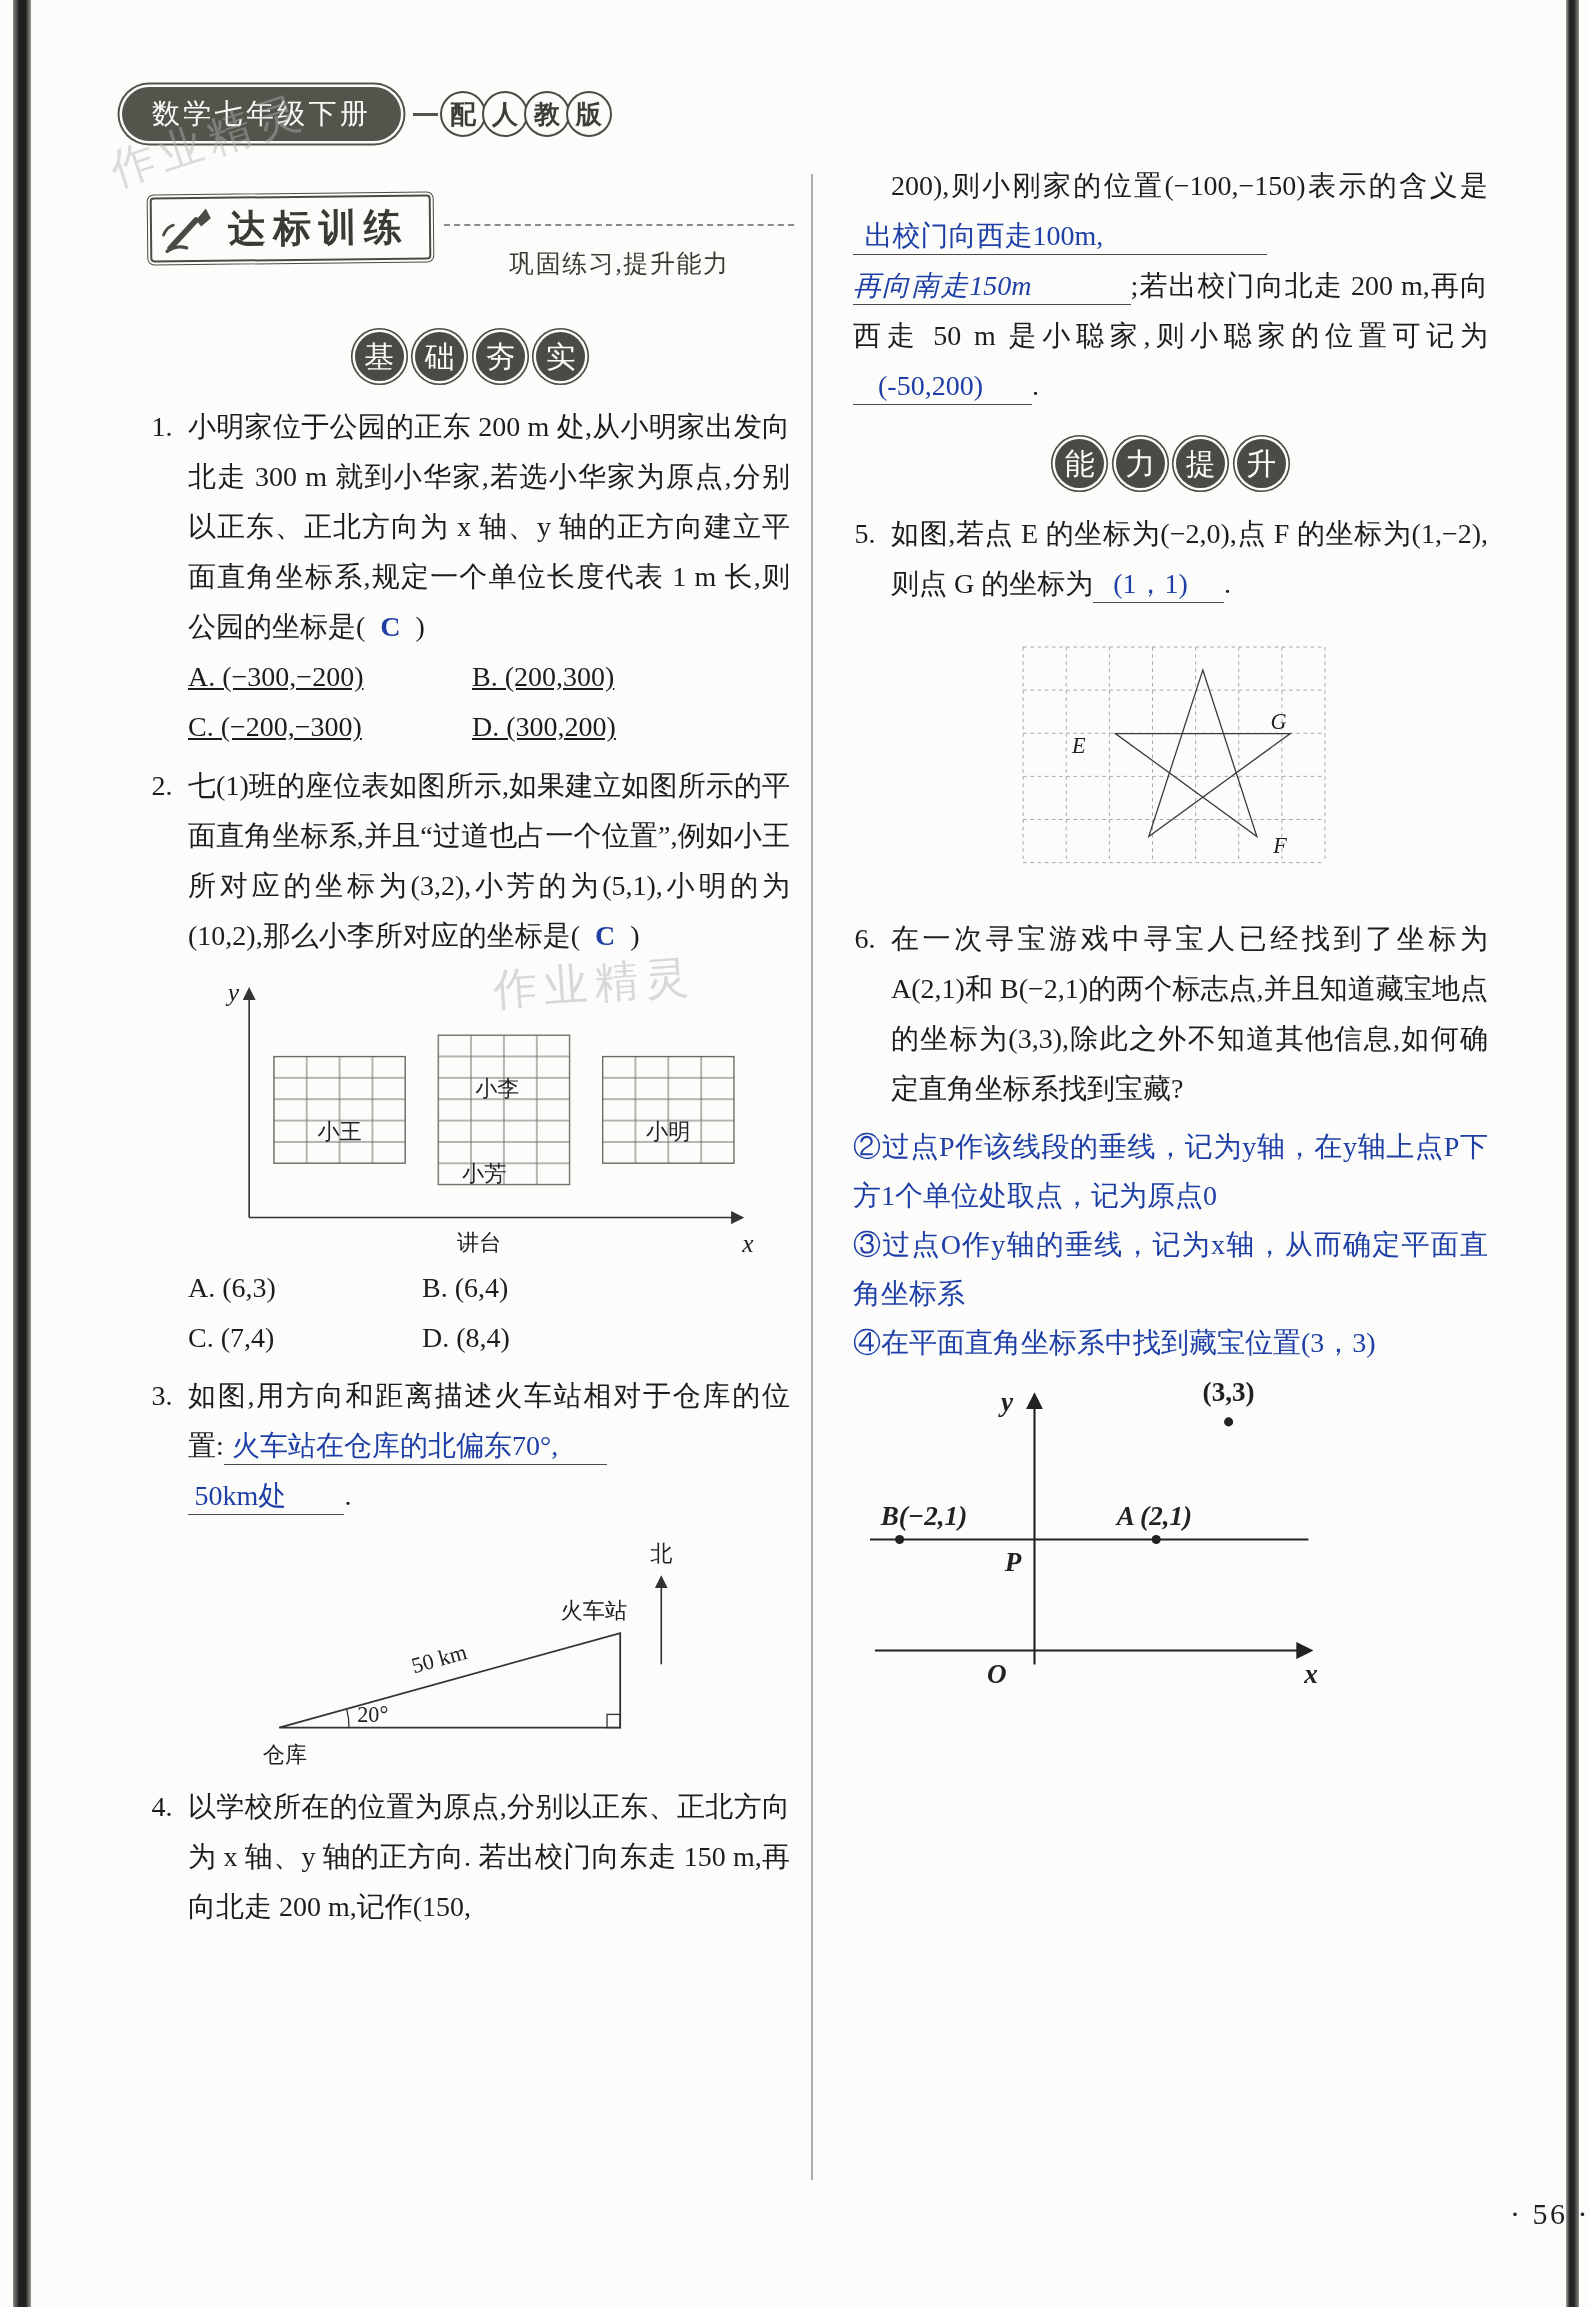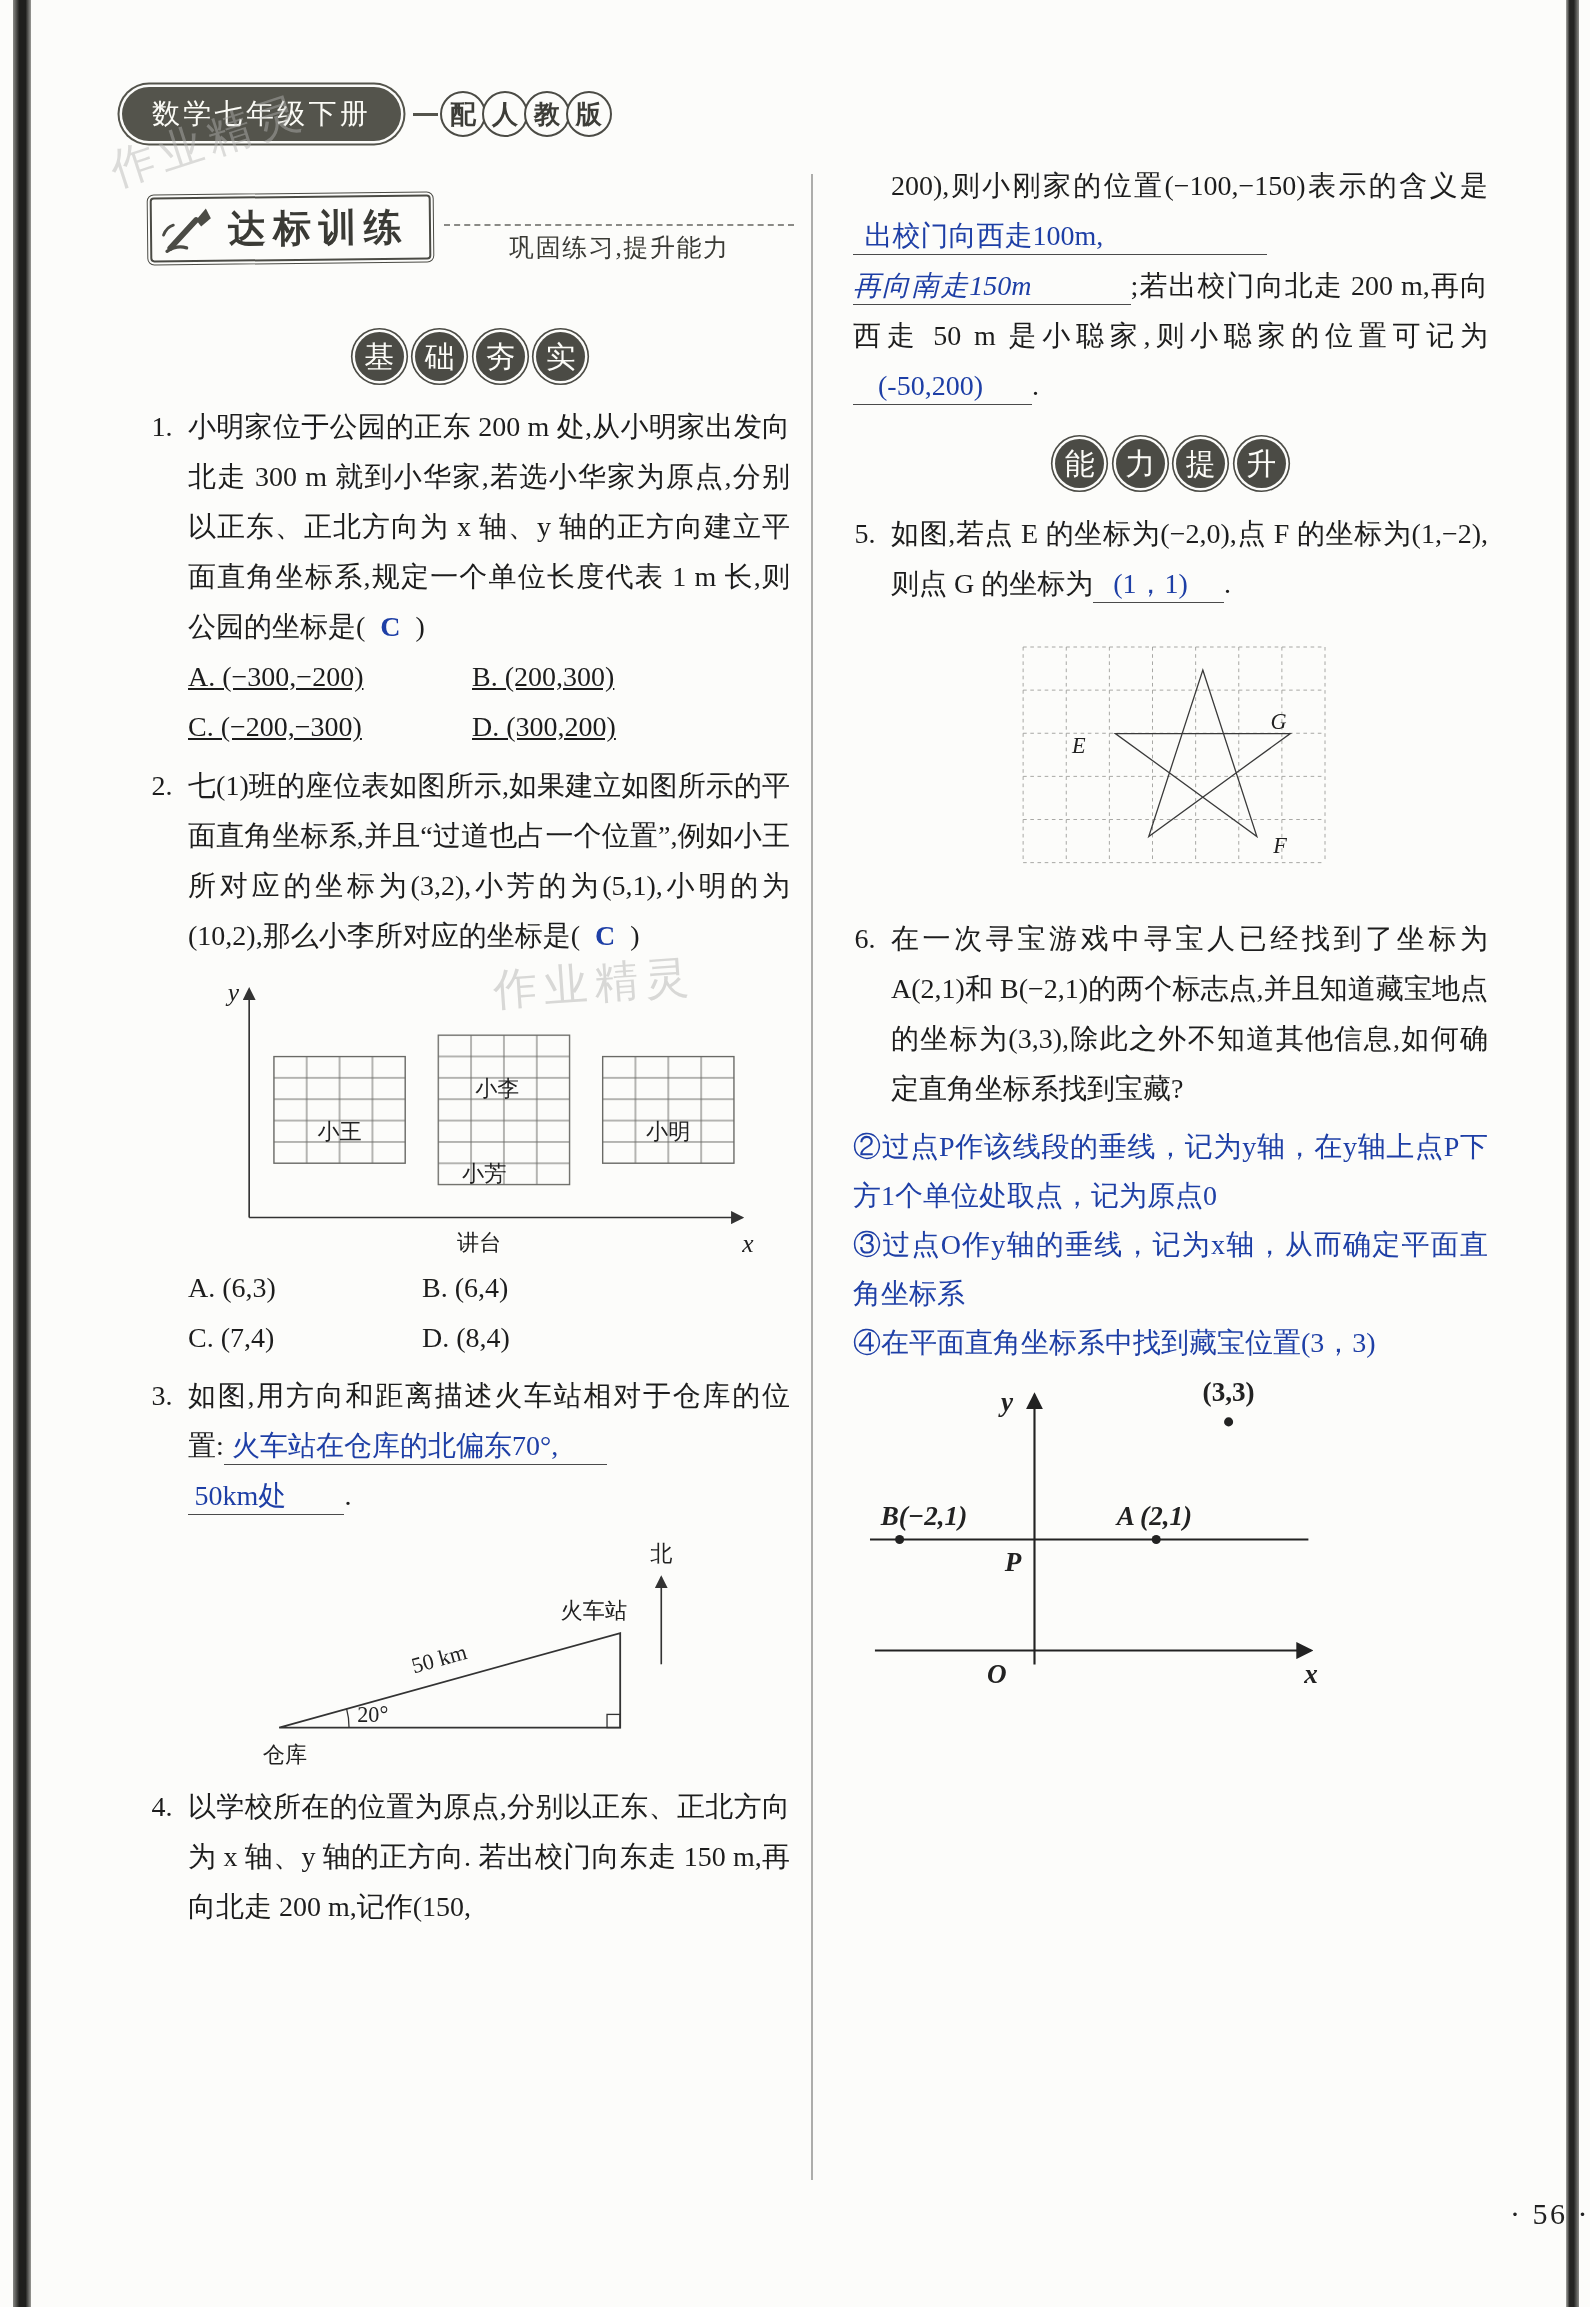--- a/index.html
+++ b/index.html
@@ -37,21 +37,21 @@
   
   .banner { position: absolute; left: 150px; top: 196px; display: flex; align-items: flex-start; z-index: 3; }
   .banner-box {
     border: 2.5px solid #4b4b45; outline: 1.2px solid #4b4b45; outline-offset: 2.9px;
     border-radius: 4.1px; padding: 3.3px 20px 3.3px 8.2px; display: flex; align-items: center; gap: 6.6px;
     transform: rotate(-0.6deg); background: transparent;
   }
   .banner-title { font-size: 38px; font-weight: bold; letter-spacing: 7.4px; color: #3a3a35; }
   .banner-side { margin-left: 13px; padding-top: 28px; width: 350px; }
   .banner-dash { border-top: 2.5px dashed #8a8a86; }
-  .banner-sub { text-align: center; font-size: 25px; color: #3a3a35; margin-top: 5px; letter-spacing: 1.6px; }
+  .banner-sub { text-align: center; font-size: 25px; color: #3a3a35; margin-top: 21px; letter-spacing: 1.6px; }
 
   .divider { position: absolute; left: 811px; top: 174px; width: 1.6px; height: 2006px; background: #adadab; z-index: 2; }
 
   
   .col { position: absolute; font-size: 28px; line-height: 50px; z-index: 3; }
   .col-left  { left: 150px; top: 327px; width: 640px; }
   .col-right { left: 853px; top: 161px; width: 635px; }
 
   .badge-row { display: flex; justify-content: center; gap: 11.5px; margin: 5px 0 21.4px; }
   .badge-row.advance { margin: 28px 0 21.4px; }

